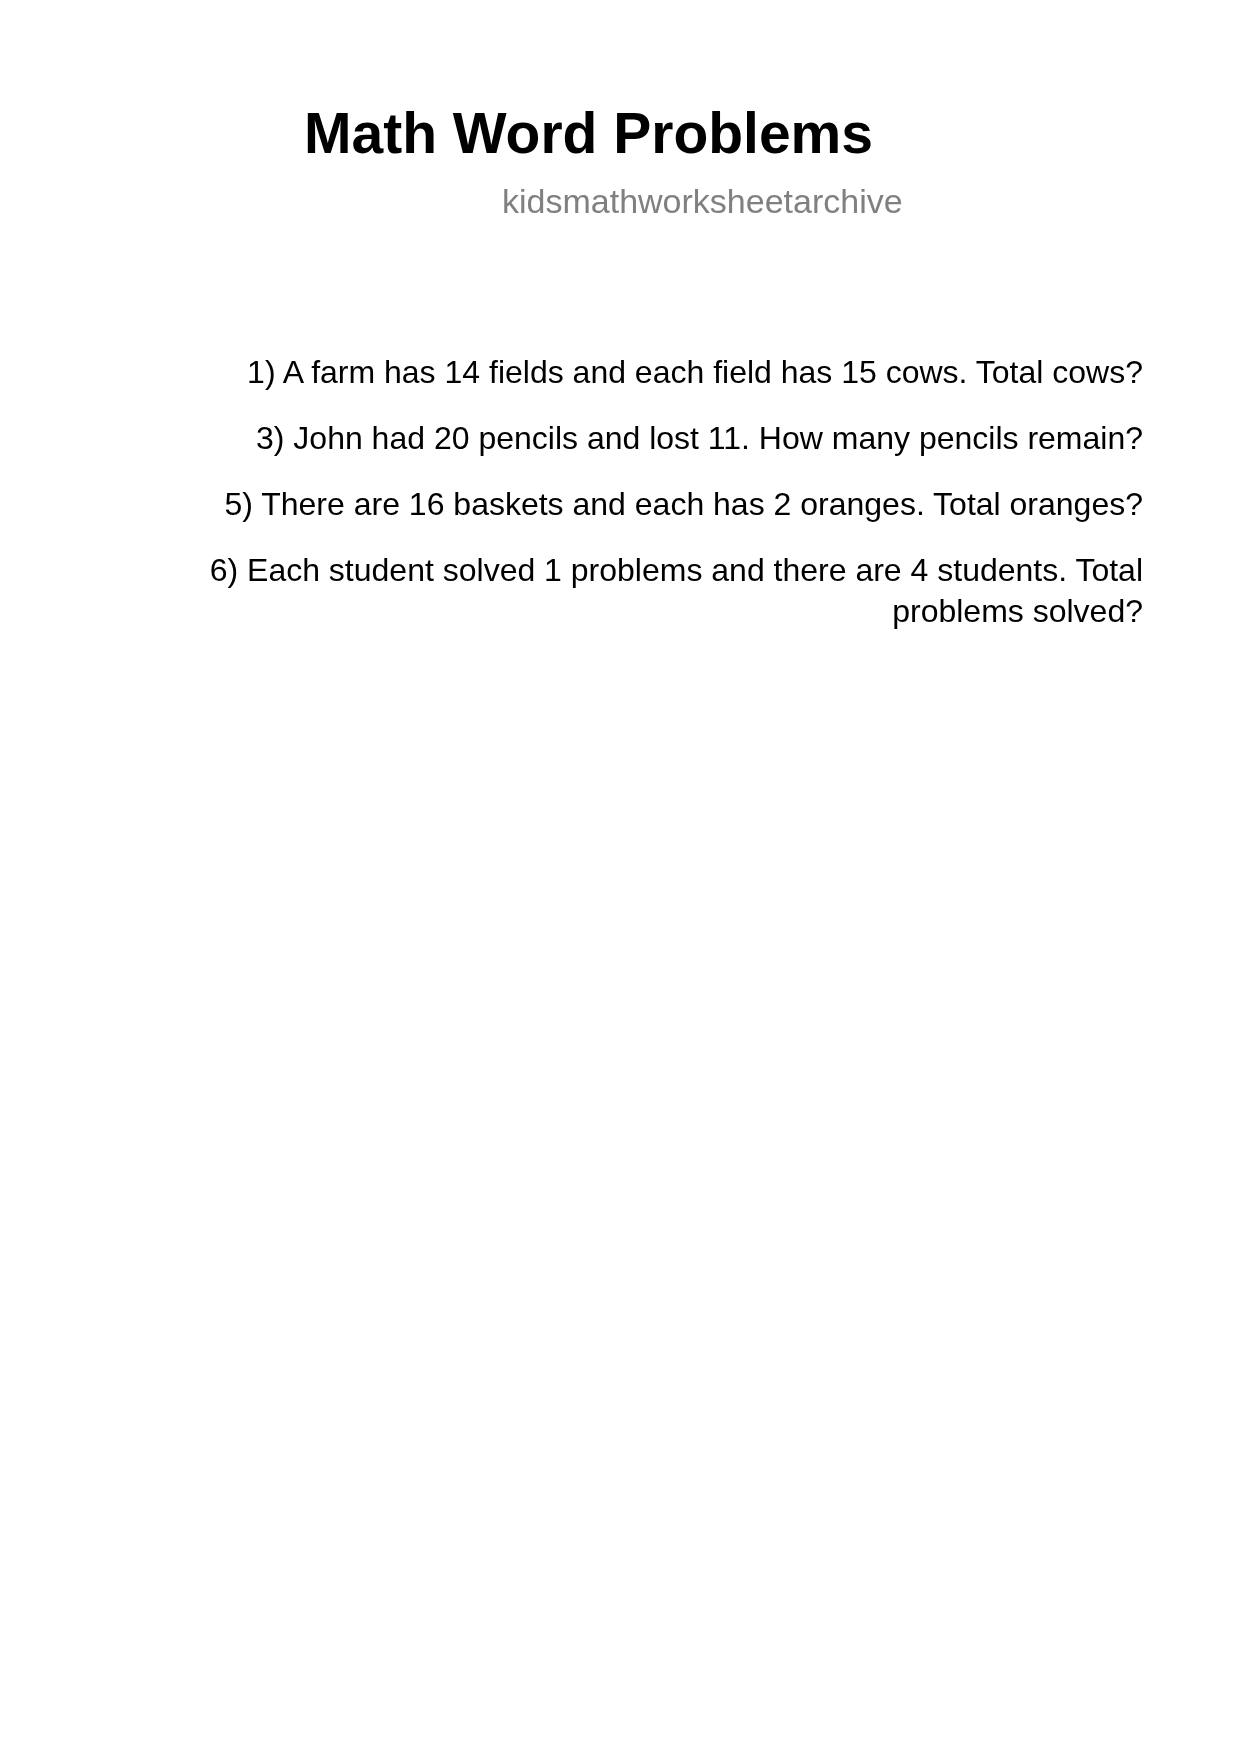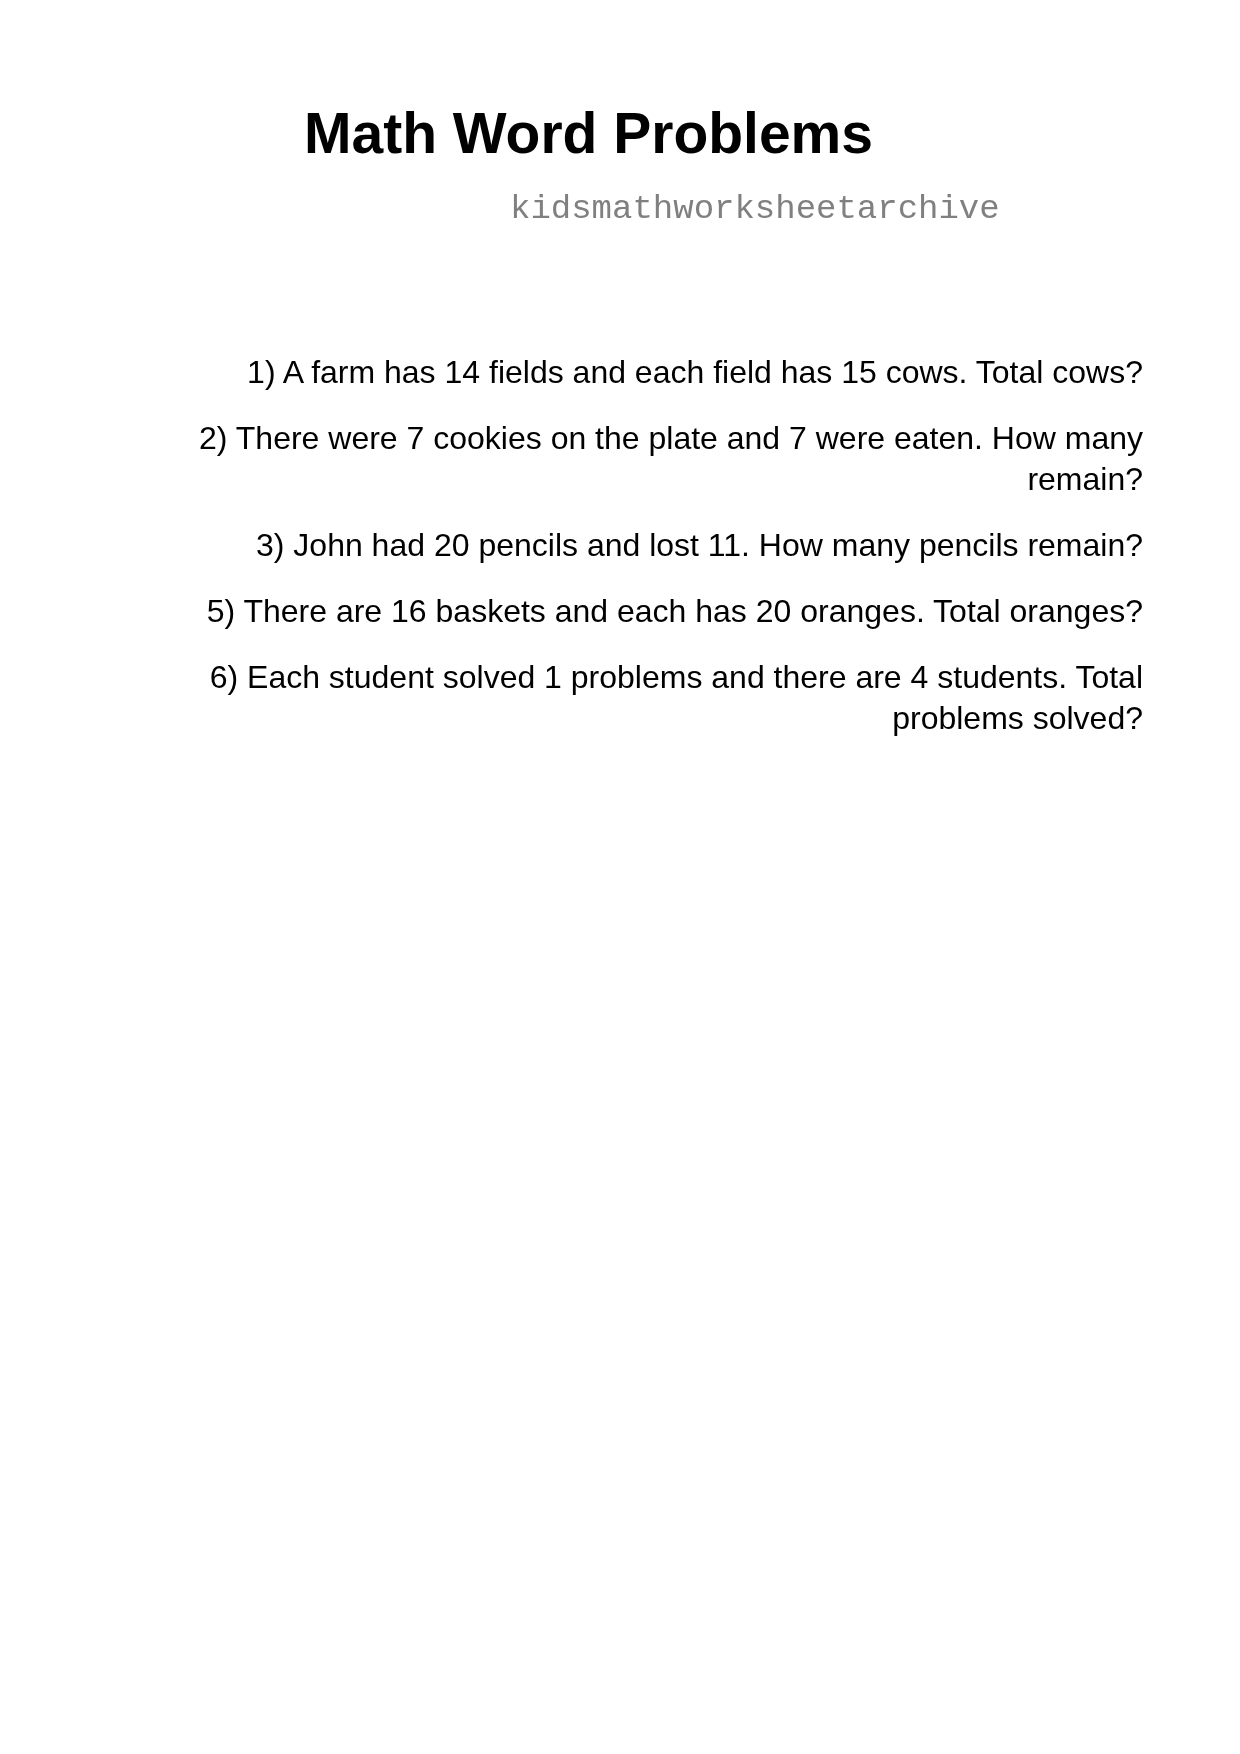--- a/index.html
+++ b/index.html
@@ -23,26 +23,25 @@
     font-size: 57px;
     font-weight: bold;
     line-height: 66px;
     white-space: nowrap;
     color: #000000;
   }
   .subtitle {
     position: absolute;
     left: 502px;
     top: 181px;
-    margin: 8px;
+    margin: 0;
     font-size: 34px;
     line-height: 40px;
     white-space: nowrap;
     color: #808080;
-    font-family: Liberation Mono, monospace;
   }
   .problems {
     position: absolute;
     left: 103px;
     top: 352px;
     width: 1040px;
     margin: 0;
     padding: 0;
     list-style: none;
     text-align: right;
@@ -55,17 +54,16 @@
   }
 </style>
 </head>
 <body>
 
 <h1 class="title">Math Word Problems</h1>
 <div class="subtitle">kidsmathworksheetarchive</div>
 
 <ol class="problems">
   <li class="problem"><span>1)</span> <span>A farm has 14 fields and each field has 15 cows. Total cows?</span></li>
-  <li class="problem"><span>2)</span> <span>There were 7 cookies on the plate and 7 were eaten. How many remain?</span></li>
   <li class="problem"><span>3)</span> <span>John had 20 pencils and lost 11. How many pencils remain?</span></li>
-  <li class="problem"><span>5)</span> <span>There are 16 baskets and each has 20 oranges. Total oranges?</span></li>
+  <li class="problem"><span>5)</span> <span>There are 16 baskets and each has 2 oranges. Total oranges?</span></li>
   <li class="problem"><span>6)</span> <span>Each student solved 1 problems and there are 4 students. Total problems solved?</span></li>
 </ol>
 
 </body></html>

